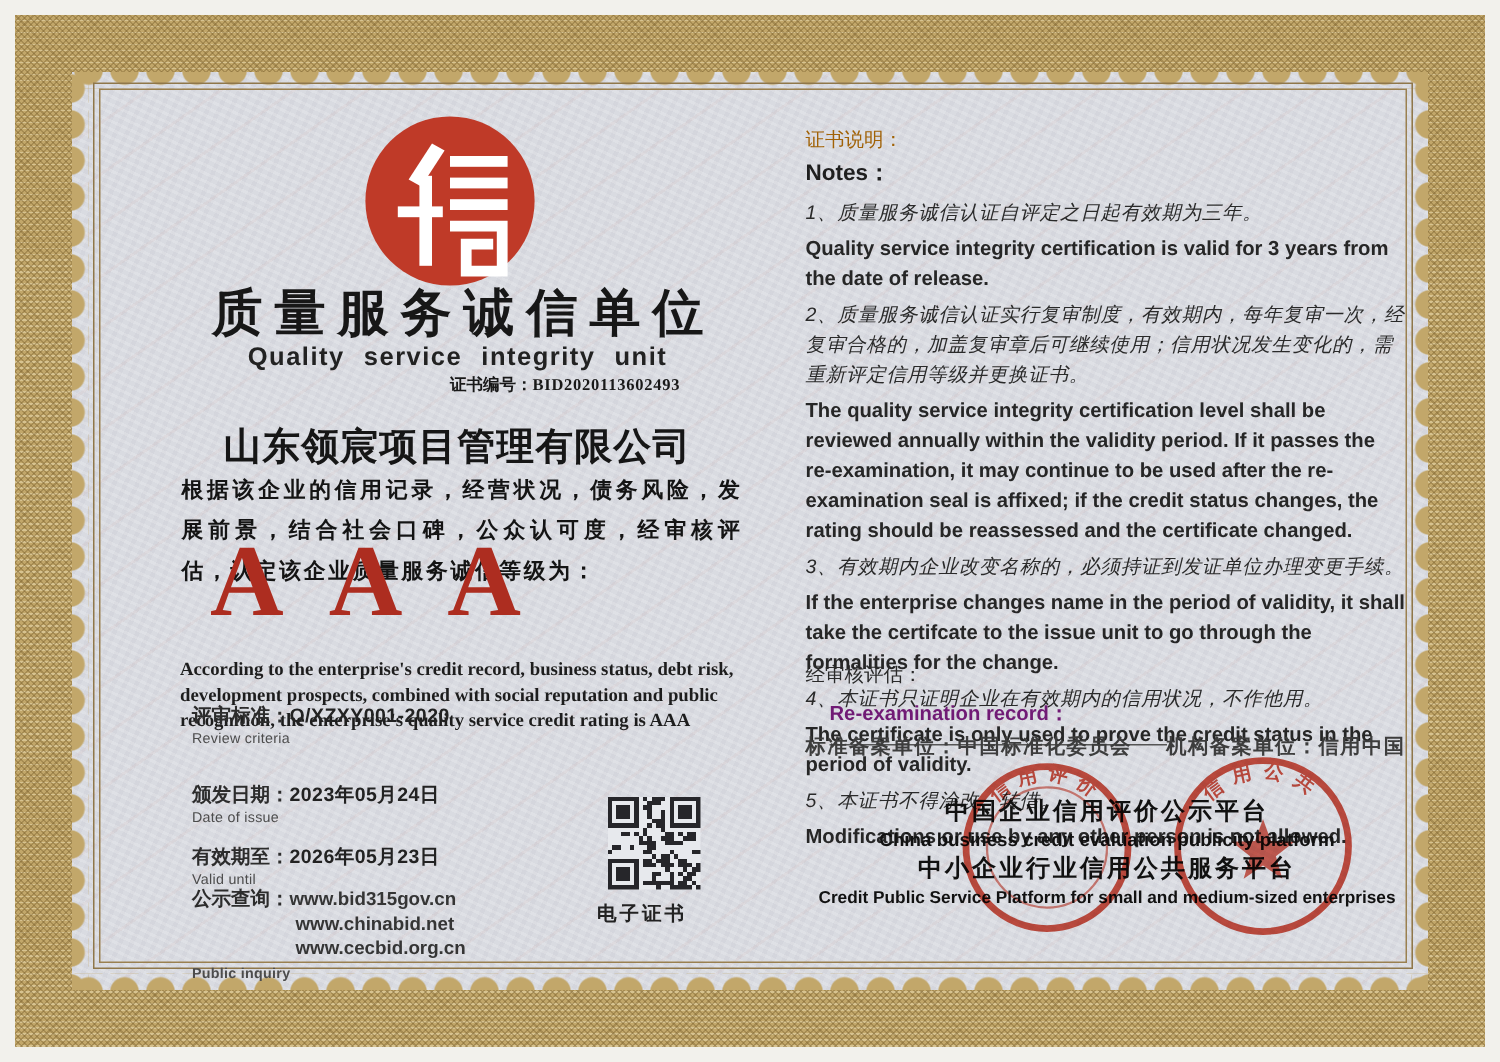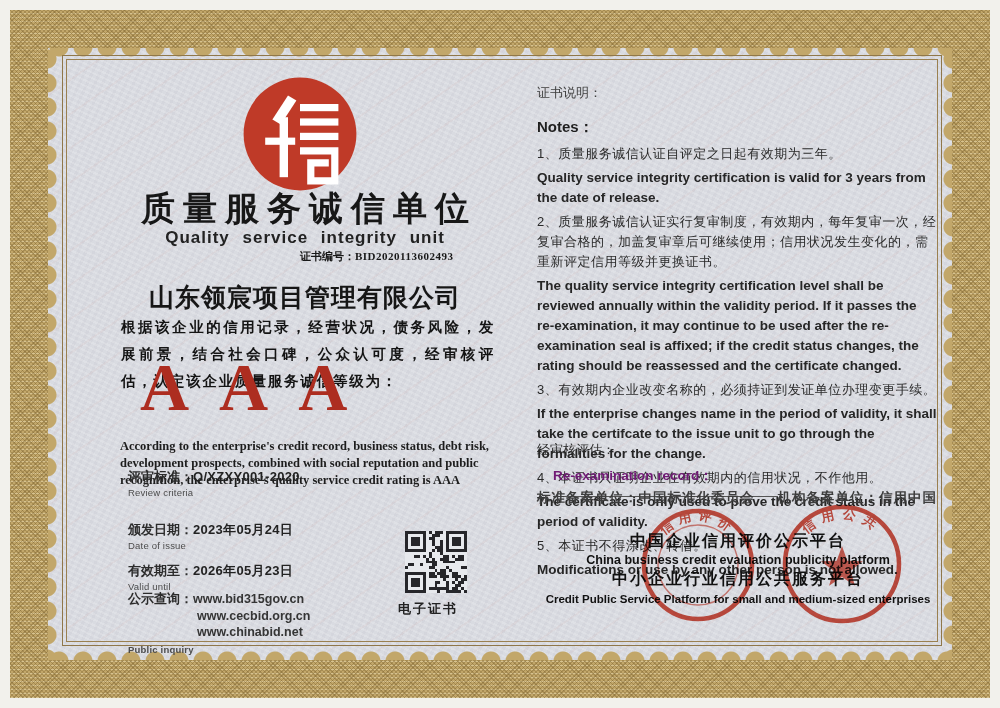--- a/index.html
+++ b/index.html
@@ -75,23 +75,23 @@
   .f-inquiry{top:590px;}
   .f-inquiry .url{font-size:12.5px;font-weight:600;color:#353535;}
   .f-inquiry .more{padding-left:69px;line-height:16px;}
   .f-inquiry .sub{margin-top:4px;font-weight:bold;}
   .qr{left:405px;top:531px;width:62px;height:62px;}
   .qr-label{left:398px;top:600px;font-size:13px;font-weight:600;letter-spacing:2px;color:#222;}
 
   
   .notes{left:537px;top:84px;width:400px;}
   .notes p{margin:0 0 3px 0;}
-  .notes .zh{font-size:13px;line-height:20px;color:#2a2a2a;letter-spacing:.5px;margin-bottom:4px;}
+  .notes .zh{font-size:13px;line-height:20px;color:#2a2a2a;letter-spacing:.5px;margin-bottom:4px;font-style:italic;}
   .notes .en{font-size:13.5px;line-height:20px;color:#262626;font-weight:600;margin-bottom:4px;}
-  .notes .head-zh{font-size:13px;color:#404040;margin-bottom:16px;}
+  .notes .head-zh{font-size:13px;color:#a16207;margin-bottom:4px;}
   .notes .head-en{font-size:15px;font-weight:600;margin-bottom:7px;}
   .record{left:537px;top:441px;width:400px;}
   .record .zh{font-size:13px;color:#2a2a2a;margin:0 0 8px 0;}
   .record .en{font-size:13.5px;font-weight:600;color:#701a75;margin:0;padding-left:16px;}
   .record .line{display:inline-block;width:225px;border-bottom:1px solid #555;height:11px;}
   .filing{left:537px;top:489px;width:400px;display:flex;justify-content:space-between;
     font-size:13.5px;font-weight:600;color:#3d3d3d;letter-spacing:1px;}
   .footer{left:537px;top:531px;width:402px;text-align:center;color:#111;}
   .footer .p-zh{font-size:16px;font-weight:bold;letter-spacing:2px;margin:0;}
   .footer .p1-en{font-size:12.5px;font-weight:600;margin:1px 0 2px 0;}
@@ -142,22 +142,22 @@
 <div class="abs field f-issue">
   <span class="lab">颁发日期：</span><span class="val">2023年05月24日</span>
   <div class="sub">Date of issue</div>
 </div>
 <div class="abs field f-valid">
   <span class="lab">有效期至：</span><span class="val">2026年05月23日</span>
   <div class="sub">Valid until</div>
 </div>
 <div class="abs field f-inquiry">
   <span class="lab">公示查询：</span><span class="url">www.bid315gov.cn</span>
+  <div class="url more">www.chinabid.net</div>
   <div class="url more">www.cecbid.org.cn</div>
-  <div class="url more">www.chinabid.net</div>
   <div class="sub">Public inquiry</div>
 </div>
 
 <div class="abs qr">
   <svg width="62" height="62" viewBox="0 0 21 21" shape-rendering="crispEdges">
     <rect width="21" height="21" fill="#e7e9ed"></rect>
     <g fill="#26262a">
       <path d="M0,0 h7 v7 h-7 z M1,1 v5 h5 v-5 z" fill-rule="evenodd"></path>
         <rect x="2" y="2" width="3" height="3"></rect>
       <path d="M14,0 h7 v7 h-7 z M15,1 v5 h5 v-5 z" fill-rule="evenodd"></path>

